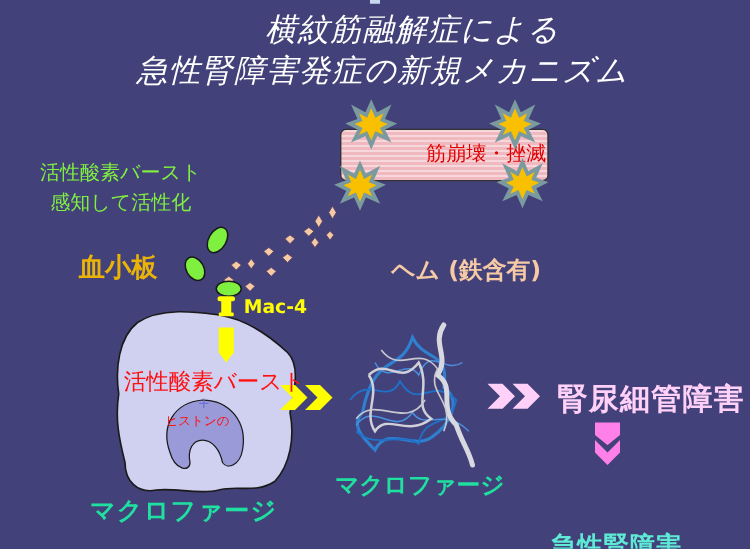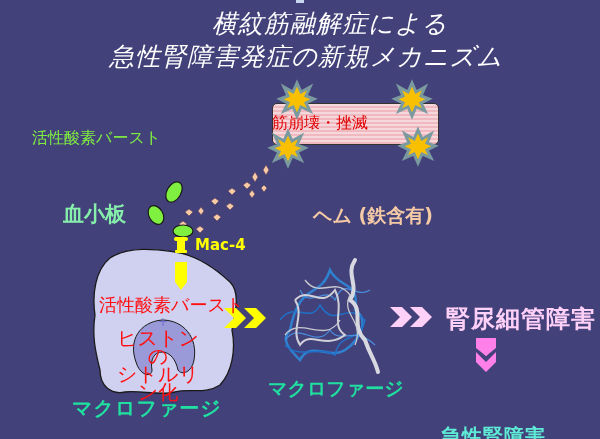--- a/index.html
+++ b/index.html
@@ -4,27 +4,27 @@
 <style>
   html,body{margin:0;padding:0;}
   body{width:600px;height:439px;background:#43417a;position:relative;overflow:hidden;font-family:"DejaVu Sans","Liberation Sans",sans-serif;}
   .abs{position:absolute;}
   .title{left:0;width:600px;text-align:center;color:#ffffff;font-size:25px;font-style:italic;letter-spacing:1px;line-height:32px;}
   .t1{top:8px;padding-left:60px;box-sizing:border-box;}
   .t2{top:41px;padding-left:12px;box-sizing:border-box;}
   .notch{left:296px;top:0;width:8px;height:3px;background:#c8d8f0;}
   .box{left:272px;top:103px;width:165px;height:40px;border:1.5px solid #333;border-radius:5px;
        background:repeating-linear-gradient(to bottom,#f6d8dc 0px,#f6d8dc 2px,#f0b8bf 2px,#f0b8bf 4px);}
-  .box-label{left:272px;top:113px;width:165px;text-align:left;color:#e00000;font-size:16px;}
+  .box-label{left:272px;top:113px;width:165px;text-align:right;color:#e00000;font-size:16px;}
   .heme{left:313px;top:167px;color:#f7caa6;font-size:19px;font-weight:bold;margin-top:36px;}
   .plt-note{left:32px;top:126px;color:#80f040;font-size:16px;line-height:24px;text-align:center;}
-  .plt-label{left:63px;top:200px;color:#86efac;font-size:21px;font-weight:bold;}
+  .plt-label{left:63px;top:200px;color:#eab308;font-size:21px;font-weight:bold;}
   .mac1{left:195px;top:236px;color:#ffff00;font-size:15px;font-weight:bold;}
   .ros{left:99px;top:293px;color:#ff1010;font-size:18px;}
-  .histone{left:108px;top:329px;width:100px;text-align:center;color:#ff1010;font-size:20px;line-height:18px;}
+  .histone{left:108px;top:329px;width:100px;text-align:center;color:#ff1010;font-size:10px;line-height:18px;}
   .mac-label{left:72px;top:395px;color:#20e0a0;font-size:20px;font-weight:bold;letter-spacing:1px;}
   .net-label{left:268px;top:375px;color:#20e0a0;font-size:19px;font-weight:bold;line-height:26px;text-align:center;}
   .tubule{left:446px;top:303px;color:#ffd0f8;font-size:24px;font-weight:bold;letter-spacing:1px;}
   .aki{left:441px;top:391px;color:#5eead4;font-size:20px;font-weight:bold;letter-spacing:1px;margin-top:32px;}
 </style>
 </head>
 <body>
 
 <div class="abs notch"></div>
 
@@ -109,29 +109,29 @@
     <polygon points="476,338 496,338 496,346 486,356 476,346"></polygon>
     <polygon points="476,352 486,362 496,352 496,362 486,372 476,362"></polygon>
     <polygon points="476,342 486,350 496,342 496,348 486,356 476,348"></polygon>
   </g>
 </svg>
 
 <div class="abs heme">ヘム (鉄含有)</div>
 
 <div class="abs plt-note">
   <div>活性酸素バースト</div>
+  <div>感知して活性化</div>
 </div>
 <div class="abs plt-label">血小板</div>
 
 <div class="abs mac1">Mac-4</div>
 
 <div class="abs ros">活性酸素バースト</div>
 <div class="abs histone">
   <div>ヒストンの</div>
-  <div>シトルリン化</div>
 </div>
 <div class="abs mac-label">マクロファージ</div>
 
 <div class="abs net-label">
   <div>マクロファージ</div>
 </div>
 
 <div class="abs tubule">腎尿細管障害</div>
 <div class="abs aki">急性腎障害</div>
 

